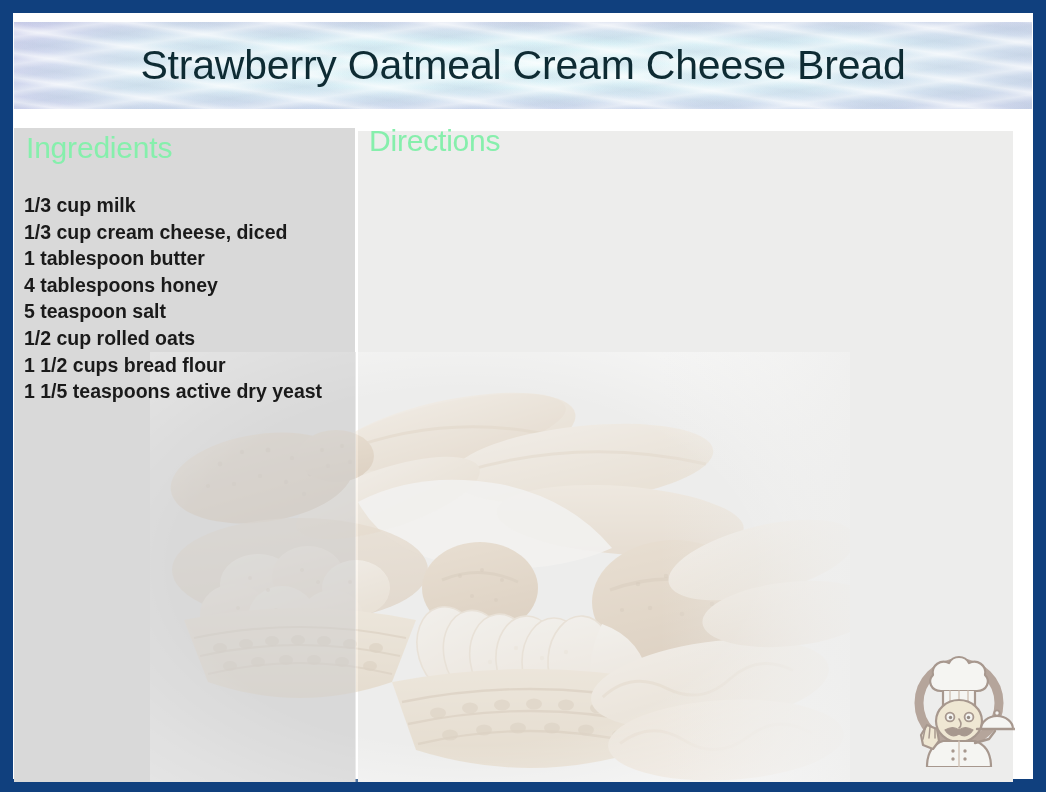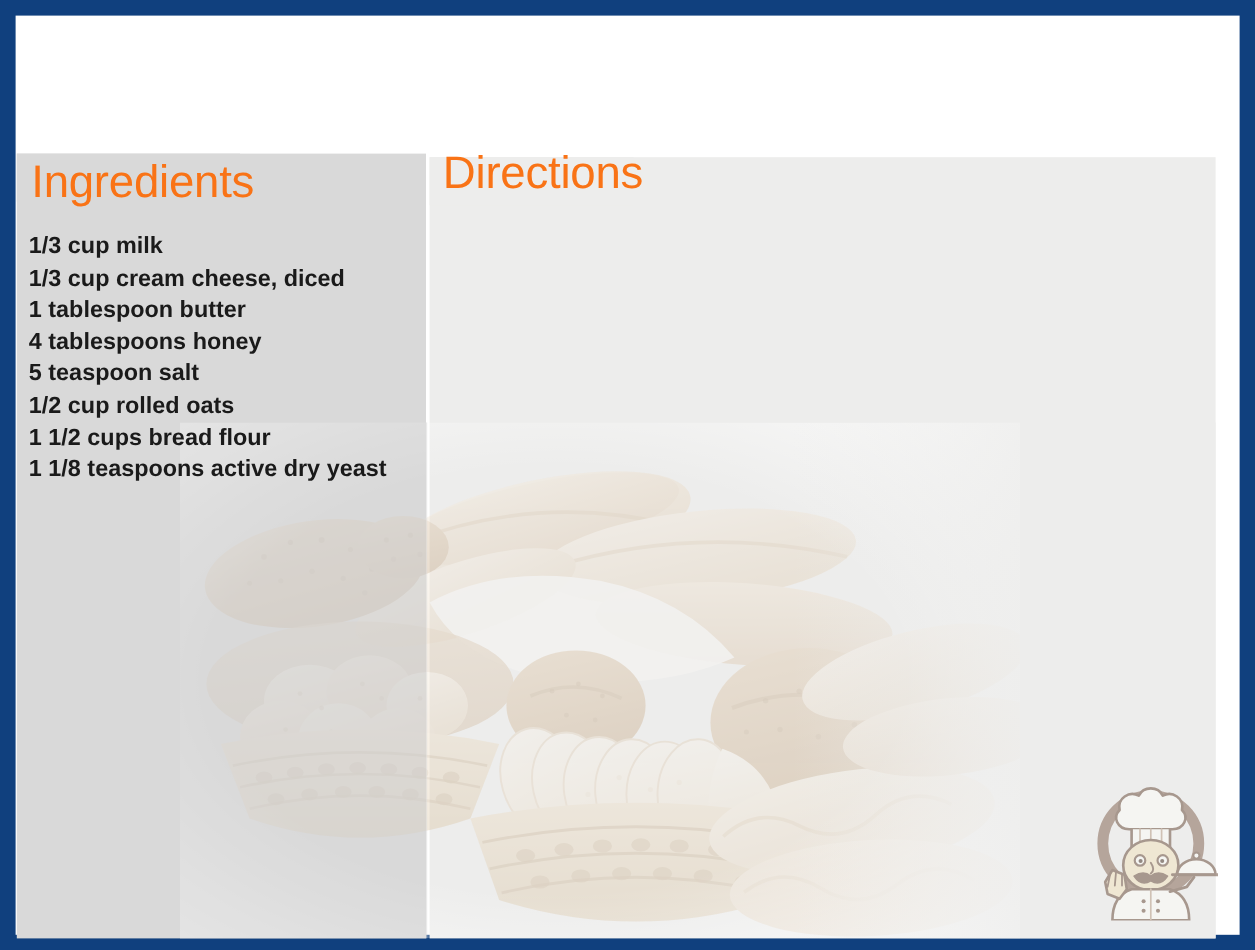--- a/index.html
+++ b/index.html
@@ -125,23 +125,23 @@
     left: 358px;
     top: 131px;
     width: 170px;
     height: 40px;
     background: #ededec;
   }
 
   .section-heading {
     position: absolute;
     z-index: 6;
-    font-size: 38px;
+    font-size: 30px;
     font-weight: 400;
-    color: #f97316;
+    color: #86efac;
     letter-spacing: -0.2px;
     white-space: nowrap;
   }
   #ingredients-heading { left: 26px; top: 131px; }
   #directions-heading  { left: 369px; top: 124px; }
 
   
   #ingredients-list {
     position: absolute;
     z-index: 6;
@@ -216,20 +216,23 @@
     pointer-events: none;
   }
   #chef-logo svg { display: block; width: 100%; height: 100%; }
 </style>
 </head>
 <body>
 
 <div id="slide">
   <div id="slide-inner"></div>
 
+  <div id="title-band">
+    <span id="title-text">Strawberry Oatmeal Cream Cheese Bread</span>
+  </div>
 
   <div id="ingredients-panel"></div>
   <div id="directions-panel"></div>
 
   <div id="ingredients-header-tab"></div>
   <div id="directions-header-tab"></div>
 
   <div id="bread-photo">
     <svg viewBox="0 0 700 430" preserveAspectRatio="xMidYMid slice" aria-hidden="true">
       <defs>
@@ -429,21 +432,21 @@
   <span class="section-heading" id="directions-heading">Directions</span>
 
   <ul id="ingredients-list">
     <li>1/3 cup milk</li>
     <li>1/3 cup cream cheese, diced</li>
     <li>1 tablespoon butter</li>
     <li>4 tablespoons honey</li>
     <li>5 teaspoon salt</li>
     <li>1/2 cup rolled oats</li>
     <li>1 1/2 cups bread flour</li>
-    <li>1 1/8 teaspoons active dry yeast</li>
+    <li>1 1/5 teaspoons active dry yeast</li>
   </ul>
 
 
   <div id="chef-logo">
     <svg viewBox="0 0 112 122" aria-hidden="true">
       <g fill="none" stroke="#6f5343" stroke-width="2.2" stroke-linejoin="round" stroke-linecap="round">
 
         <path d="M16 58 A40 40 0 1 0 96 58 A40 40 0 1 0 16 58 Z" fill="none" stroke="#7d5c49" stroke-width="9" opacity="0.9"></path>
 
         <path d="M38 46 C28 46 24 36 30 30 C28 20 38 14 46 18 C50 10 62 10 66 18

